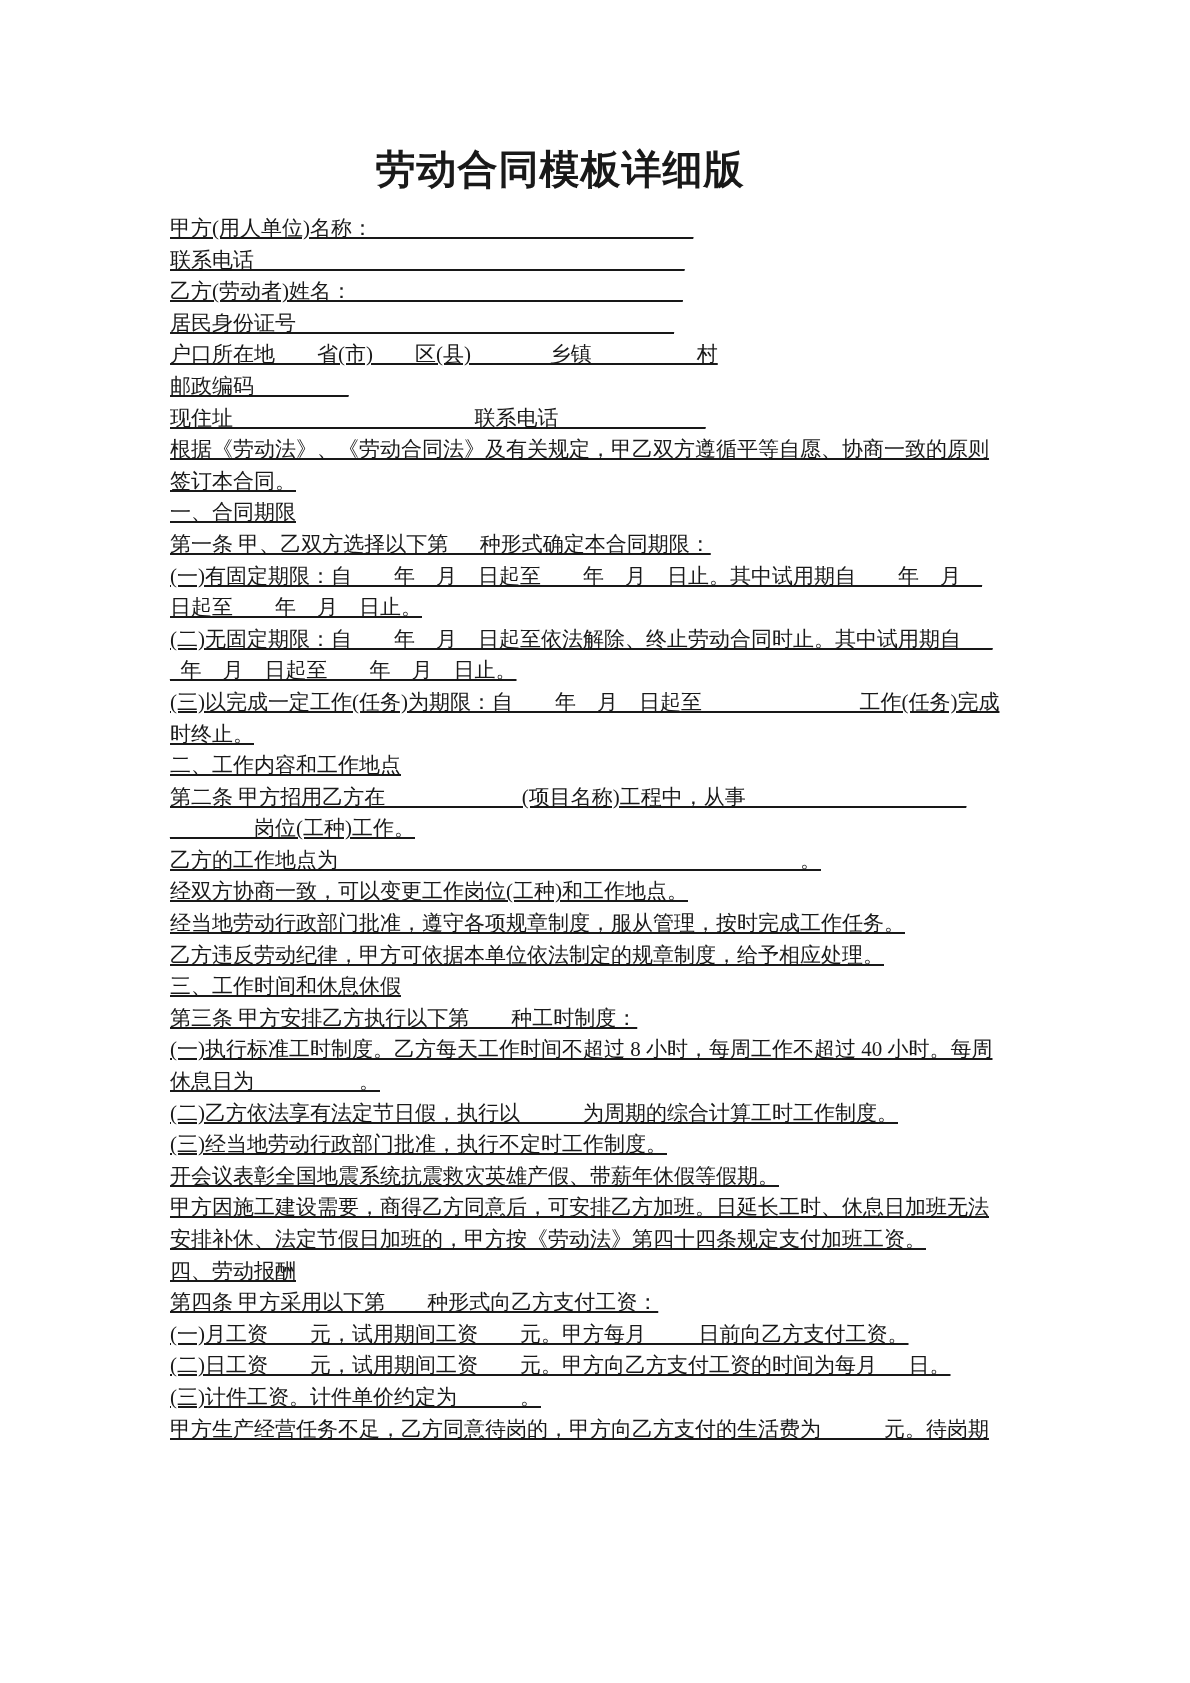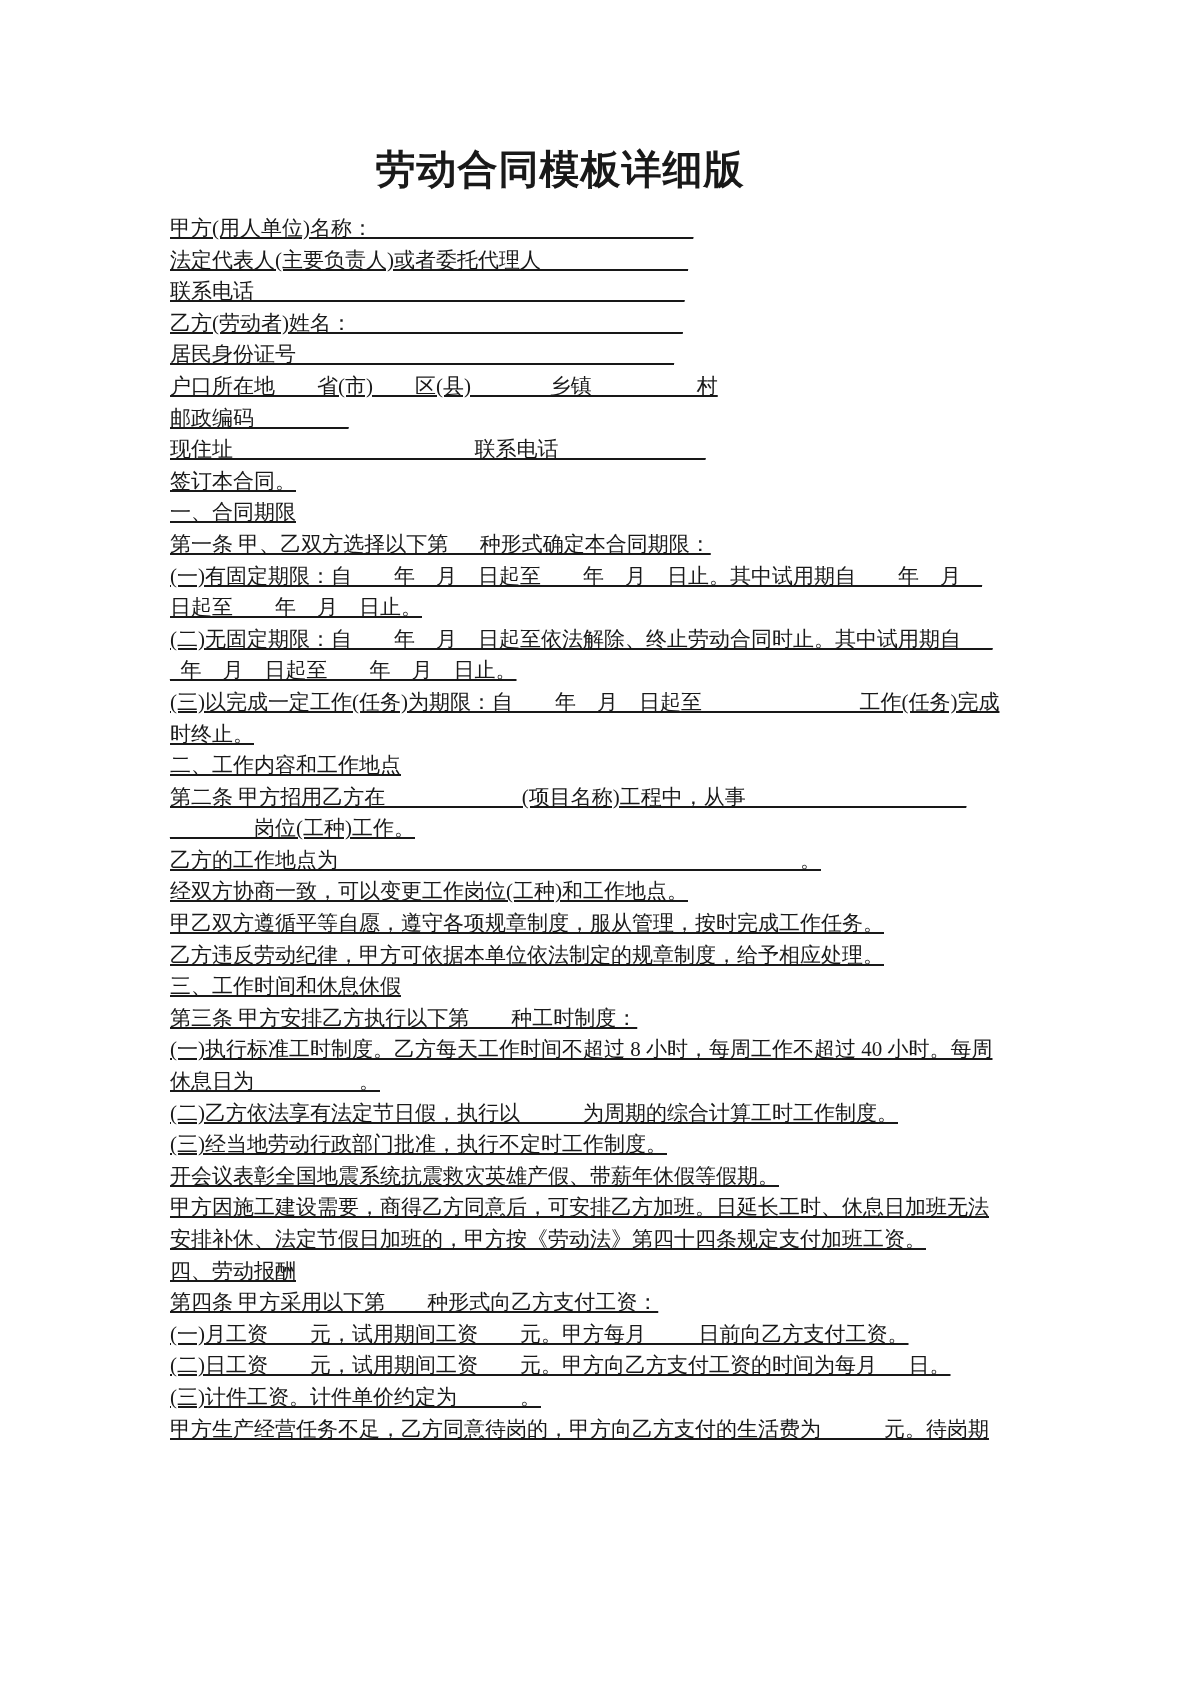--- a/index.html
+++ b/index.html
@@ -41,42 +41,42 @@
     overflow: visible;
   }
 </style>
 </head>
 <body>
 
 <div class="page">
   <h1 class="title">劳动合同模板详细版</h1>
   <div class="content">
     <div class="line">甲方(用人单位)名称： ______________________________</div>
-    <div class="line">法定代表人(主要负责人)或者委托代理人______________</div>
     <div class="line">联系电话_________________________________________</div>
     <div class="line">乙方(劳动者)姓名： _______________________________</div>
     <div class="line">居民身份证号____________________________________</div>
     <div class="line">户口所在地____省(市)____区(县)__ _____乡镇__________村</div>
     <div class="line">邮政编码_________</div>
     <div class="line">现住址_______________________联系电话______________</div>
+    <div class="line">根据《劳动法》、《劳动合同法》及有关规定，甲乙双方遵循平等自愿、协商一致的原则</div>
     <div class="line">签订本合同。</div>
     <div class="line">一、合同期限</div>
     <div class="line">第一条 甲、乙双方选择以下第___种形式确定本合同期限：</div>
     <div class="line">(一)有固定期限：自____年__月__日起至____年__月__日止。其中试用期自____年__月__</div>
     <div class="line">日起至____年__月__日止。</div>
     <div class="line">(二)无固定期限：自____年__月__日起至依法解除、终止劳动合同时止。其中试用期自___</div>
     <div class="line">_年__月__日起至____年__月__日止。</div>
     <div class="line">(三)以完成一定工作(任务)为期限：自____年__月__日起至_______________工作(任务)完成</div>
     <div class="line">时终止。</div>
     <div class="line">二、工作内容和工作地点</div>
     <div class="line">第二条 甲方招用乙方在_____________(项目名称)工程中，从事_____________________</div>
     <div class="line">________岗位(工种)工作。</div>
     <div class="line">乙方的工作地点为____________________________________________。</div>
     <div class="line">经双方协商一致，可以变更工作岗位(工种)和工作地点。</div>
-    <div class="line">甲乙双方遵循平等自愿，遵守各项规章制度，服从管理，按时完成工作任务。</div>
+    <div class="line">经当地劳动行政部门批准，遵守各项规章制度，服从管理，按时完成工作任务。</div>
     <div class="line">乙方违反劳动纪律，甲方可依据本单位依法制定的规章制度，给予相应处理。</div>
     <div class="line">三、工作时间和休息休假</div>
     <div class="line">第三条 甲方安排乙方执行以下第____种工时制度：</div>
     <div class="line">(一)执行标准工时制度。乙方每天工作时间不超过 8 小时，每周工作不超过 40 小时。每周</div>
     <div class="line">休息日为__________。</div>
     <div class="line">(二)乙方依法享有法定节日假，执行以______为周期的综合计算工时工作制度。</div>
     <div class="line">(三)经当地劳动行政部门批准，执行不定时工作制度。</div>
     <div class="line">开会议表彰全国地震系统抗震救灾英雄产假、带薪年休假等假期。</div>
     <div class="line">甲方因施工建设需要，商得乙方同意后，可安排乙方加班。日延长工时、休息日加班无法</div>
     <div class="line">安排补休、法定节假日加班的，甲方按《劳动法》第四十四条规定支付加班工资。</div>

